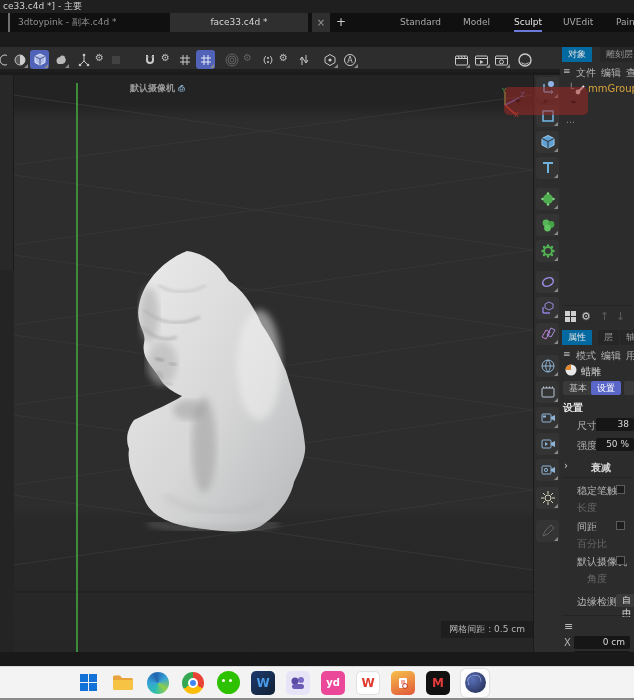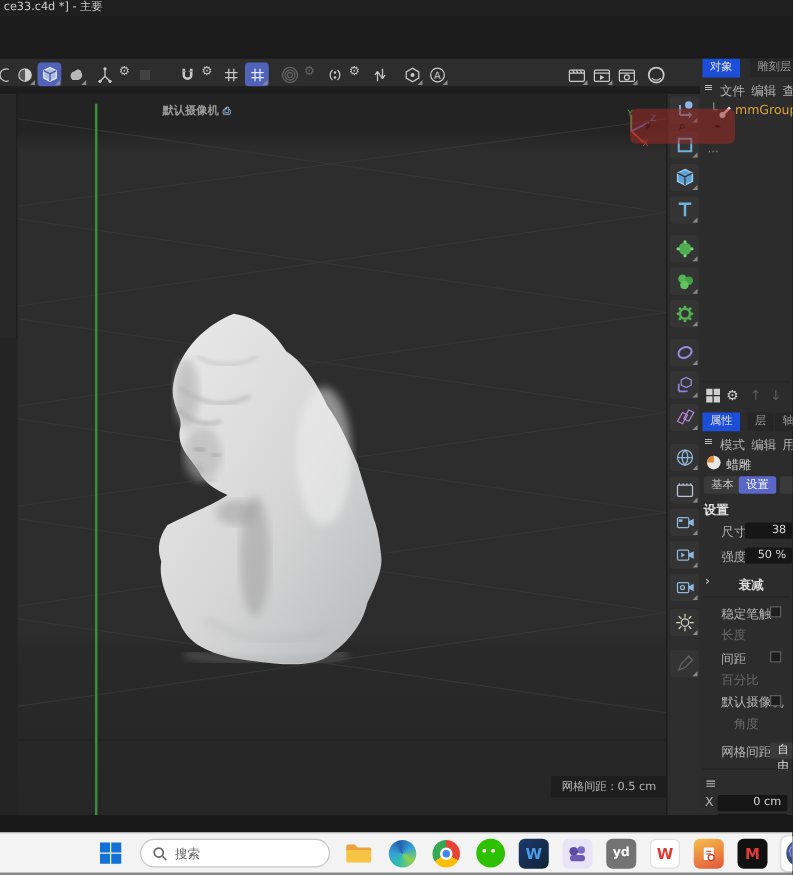--- a/index.html
+++ b/index.html
@@ -55,21 +55,21 @@
   #rstrip { left:533px; top:75px; width:27px; height:577px; background:#2d2d2d; border-left:1px solid #1a1a1a; }
   .sbtn { position:absolute; left:2px; width:23px; height:22px; border-radius:3px;
     display:flex; align-items:center; justify-content:center; background:#343434; }
   .sbtn.dis svg { opacity:.3; }
 
   
   #rpanel { left:560px; top:47px; width:74px; height:605px; background:#2c2c2c; }
   .pt { position:absolute; font-size:10px; color:#b4b4b4; white-space:nowrap; }
   .tabchip { position:absolute; top:0; height:15px; line-height:15px; font-size:9px;
     padding:0 6px; color:#9a9a9a; background:#262626; }
-  .tabchip.on { background:#1d4ed8; color:#e0e0e0; }
+  .tabchip.on { background:#0369a1; color:#e0e0e0; }
   .hamb { color:#b9b9b9; font-size:9px; letter-spacing:0; }
   .objname { color:#d8a43c; }
   .subtab { position:absolute; height:14px; line-height:14px; font-size:9px; padding:0 6px;
     background:#3a3a3a; color:#c6c6c6; border-radius:2px; }
   .subtab.on { background:#5a66c8; color:#fff; }
   .fld { position:absolute; height:13px; background:#161616; border-radius:2px;
     color:#d8d8d8; font-size:9px; line-height:13px; text-align:right; padding-right:5px; }
   .cb { position:absolute; width:9px; height:9px; background:#1d1d1d; border:1px solid #5c5c5c; }
   .dimlbl { color:#6a6a6a;font-family:Liberation Serif, serif; }
   .ddl { position:absolute; height:13px; background:#3a3a3a; border-radius:2px;
@@ -101,20 +101,31 @@
 </style>
 </head>
 <body>
 
 <div id="app">
 
   <div id="titlebar" class="abs">
     <span>ce33.c4d *] - 主要</span>
   </div>
 
+  <div id="doctabs" class="abs">
+    <div class="doctab inactive">3dtoypink - 副本.c4d *</div>
+    <div class="doctab active">face33.c4d *</div>
+    <div class="tab-close">×</div>
+    <div class="tab-add">+</div>
+    <div class="layout-item" style="left:400px">Standard</div>
+    <div class="layout-item" style="left:463px">Model</div>
+    <div class="layout-item active" style="left:514px">Sculpt</div>
+    <div class="layout-item" style="left:563px">UVEdit</div>
+    <div class="layout-item" style="left:616px">Pain</div>
+  </div>
 
 
   <div id="toolbar" class="abs">
     <span class="tbtn" style="left:-10px">
       <svg width="14" height="14">
           <circle cx="12" cy="7" r="5" fill="none" stroke="#c9c9c9"></circle>
         </svg>
       </span>
     <span class="tbtn subtri" style="left:10px">
       <svg width="14" height="14">
@@ -481,21 +492,21 @@
     <div class="pt dimlbl" style="left:17px;top:454px">长度</div>
 
     <div class="pt" style="left:17px;top:473px">间距</div>
     <div class="cb" style="left:56px;top:474px"></div>
     <div class="pt dimlbl" style="left:17px;top:490px">百分比</div>
 
     <div class="pt" style="left:17px;top:508px">默认摄像机</div>
     <div class="cb" style="left:56px;top:509px"></div>
     <div class="pt dimlbl" style="left:27px;top:525px">角度</div>
 
-    <div class="pt" style="left:17px;top:548px">网格间距</div>
+    <div class="pt" style="left:17px;top:548px">边缘检测</div>
     <div class="ddl" style="left:56px;top:547px;width:22px">自由</div>
 
     <div class="sep" style="top:568px"></div>
     <div class="pt hamb" style="left:4px;top:573px;font-size:11px">≡</div>
     <div class="pt coordrow-lbl" style="left:4px;top:590px">X</div>
     <div class="fld" style="left:14px;top:589px;width:56px">0 cm</div>
     <div class="pt coordrow-lbl" style="left:4px;top:605px">Y</div>
     <div class="fld" style="left:14px;top:604px;width:56px">0 cm</div>
     <div class="pt coordrow-lbl" style="left:4px;top:620px">Z</div>
     <div class="fld" style="left:14px;top:619px;width:56px">0 cm</div>
@@ -512,27 +523,20 @@
 
   <div id="taskbar" class="abs">
     <div class="tk" id="tk-start">
       <div class="winlogo">
           <i></i>
           <i></i>
           <i></i>
           <i></i>
         </div>
     </div>
-    <div id="tk-search">
-      <svg width="12" height="12">
-          <circle cx="5" cy="5" r="3.6" fill="none" stroke="#666" stroke-width="1.4"></circle>
-          <line x1="8" y1="8" x2="11" y2="11" stroke="#666" stroke-width="1.4"></line>
-        </svg>
-      <span>搜索</span>
-    </div>
     <div class="tk">
       <svg width="22" height="18">
           <path d="M1 3 Q1 1.5 2.5 1.5 H8 L10 4 H19.5 Q21 4 21 5.5 V7 H1Z" fill="#e8a33d"></path>
           <rect x="1" y="6" width="20" height="10" rx="1.5" fill="#f6c344"></rect>
         </svg>
       </div>
     <div class="tk">
       <div style="width:22px;height:22px;border-radius:50%;background:conic-gradient(from 200deg,#2fbdaf,#35a3d7,#2361ad,#35a3d7,#8fd04a,#2fbdaf)"></div>
       </div>
     <div class="tk">
@@ -549,21 +553,21 @@
     <div class="tk" style="background:linear-gradient(135deg,#1e3a6e,#123)">
       <span class="appletter" style="color:#4a9be8">W</span>
       </div>
     <div class="tk" style="background:#e8e4f8">
       <svg width="16" height="16">
           <circle cx="11" cy="5" r="3" fill="#7b6bc4"></circle>
           <circle cx="5" cy="6" r="3.5" fill="#5b4ba4"></circle>
           <rect x="2" y="9" width="12" height="5" rx="2.5" fill="#6b5bb4"></rect>
         </svg>
       </div>
-    <div class="tk" style="background:#737373">
+    <div class="tk" style="background:#ec4899">
       <span class="appletter" style="color:#fff;font-size:10px">yd</span>
       </div>
     <div class="tk" style="background:#fff;border:1px solid #e0e0e0">
       <span class="appletter" style="color:#e03a2f">W</span>
       </div>
     <div class="tk" style="background:linear-gradient(160deg,#f6c04a,#e2563a)">
       <svg width="14" height="14">
           <rect x="3" y="2" width="8" height="10" rx="1" fill="#fff"></rect>
           <line x1="5" y1="5" x2="9" y2="5" stroke="#e2563a"></line>
           <line x1="5" y1="7" x2="9" y2="7" stroke="#e2563a"></line>

